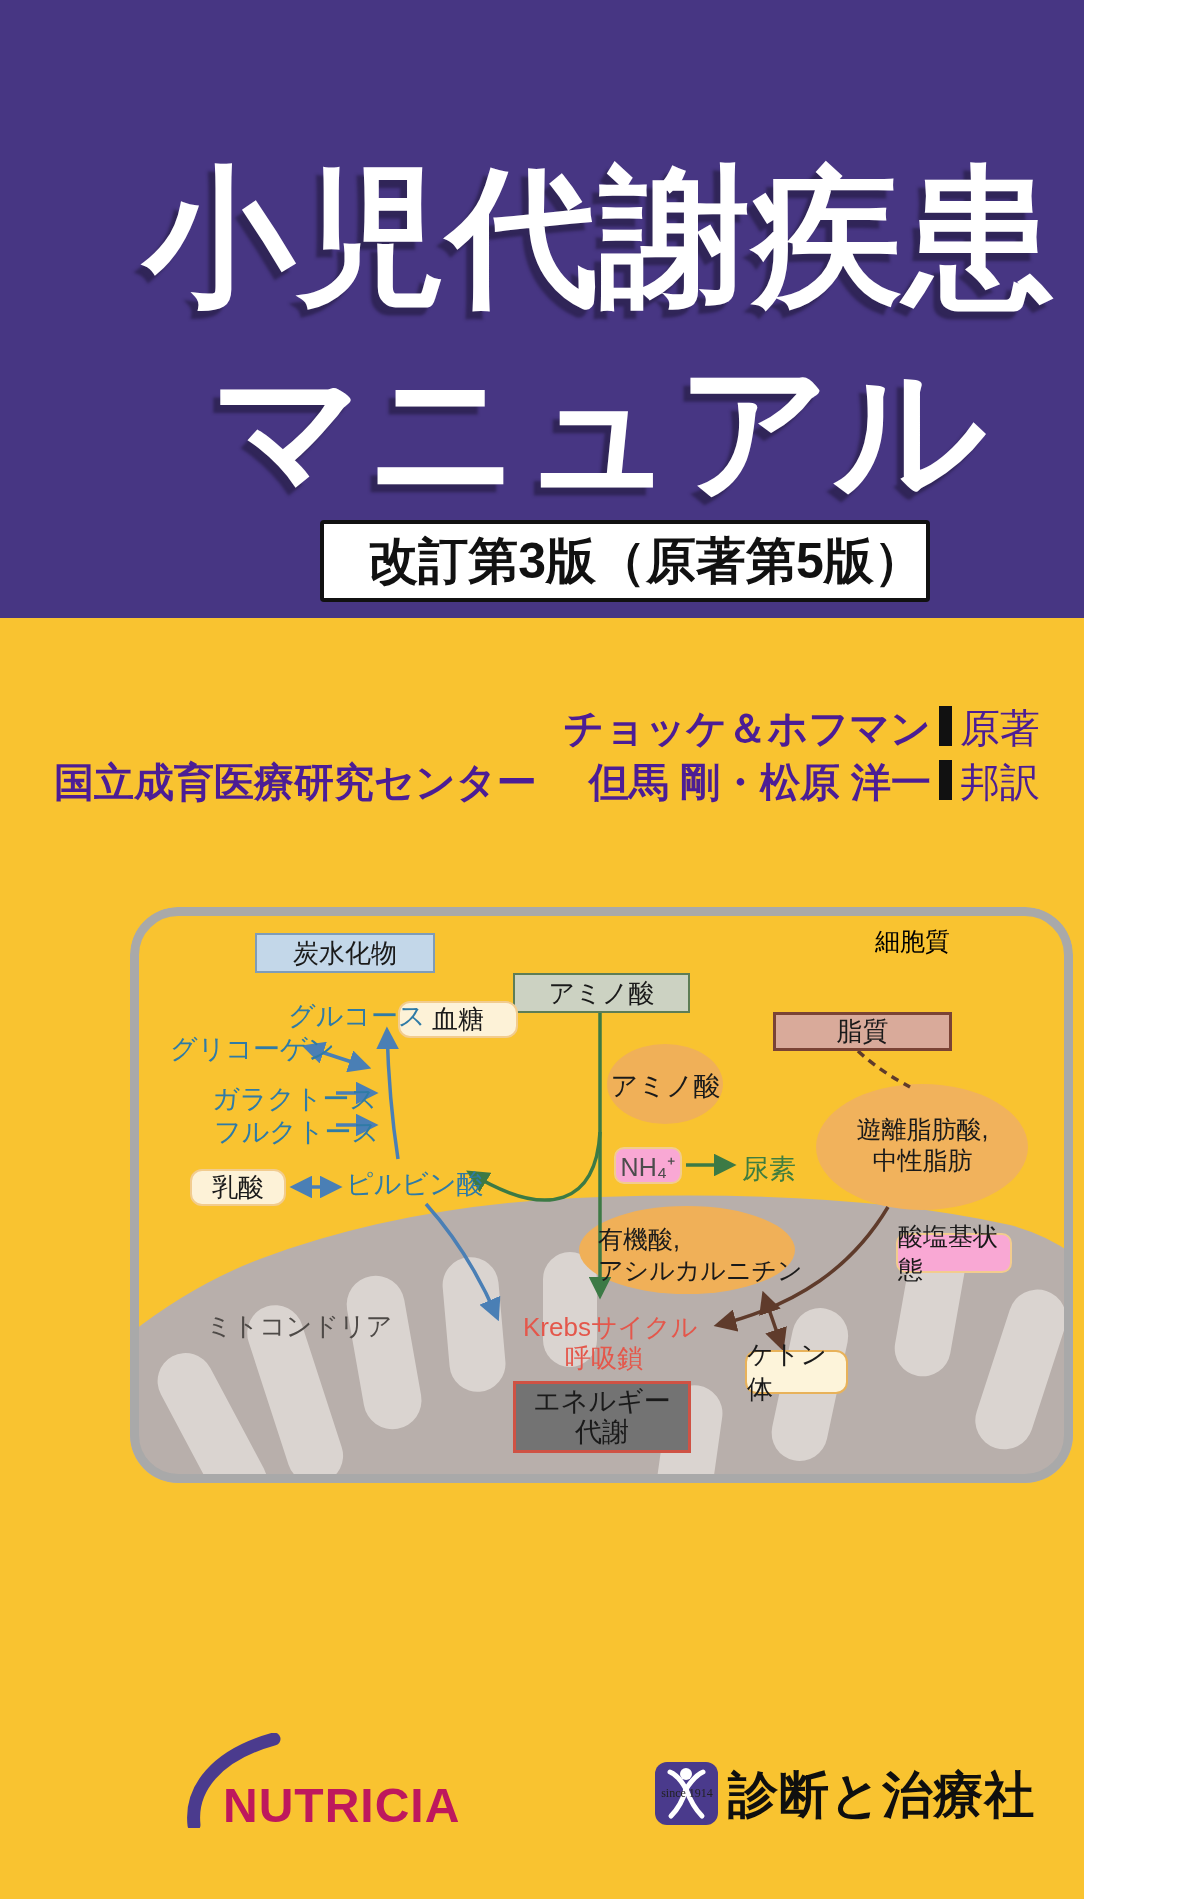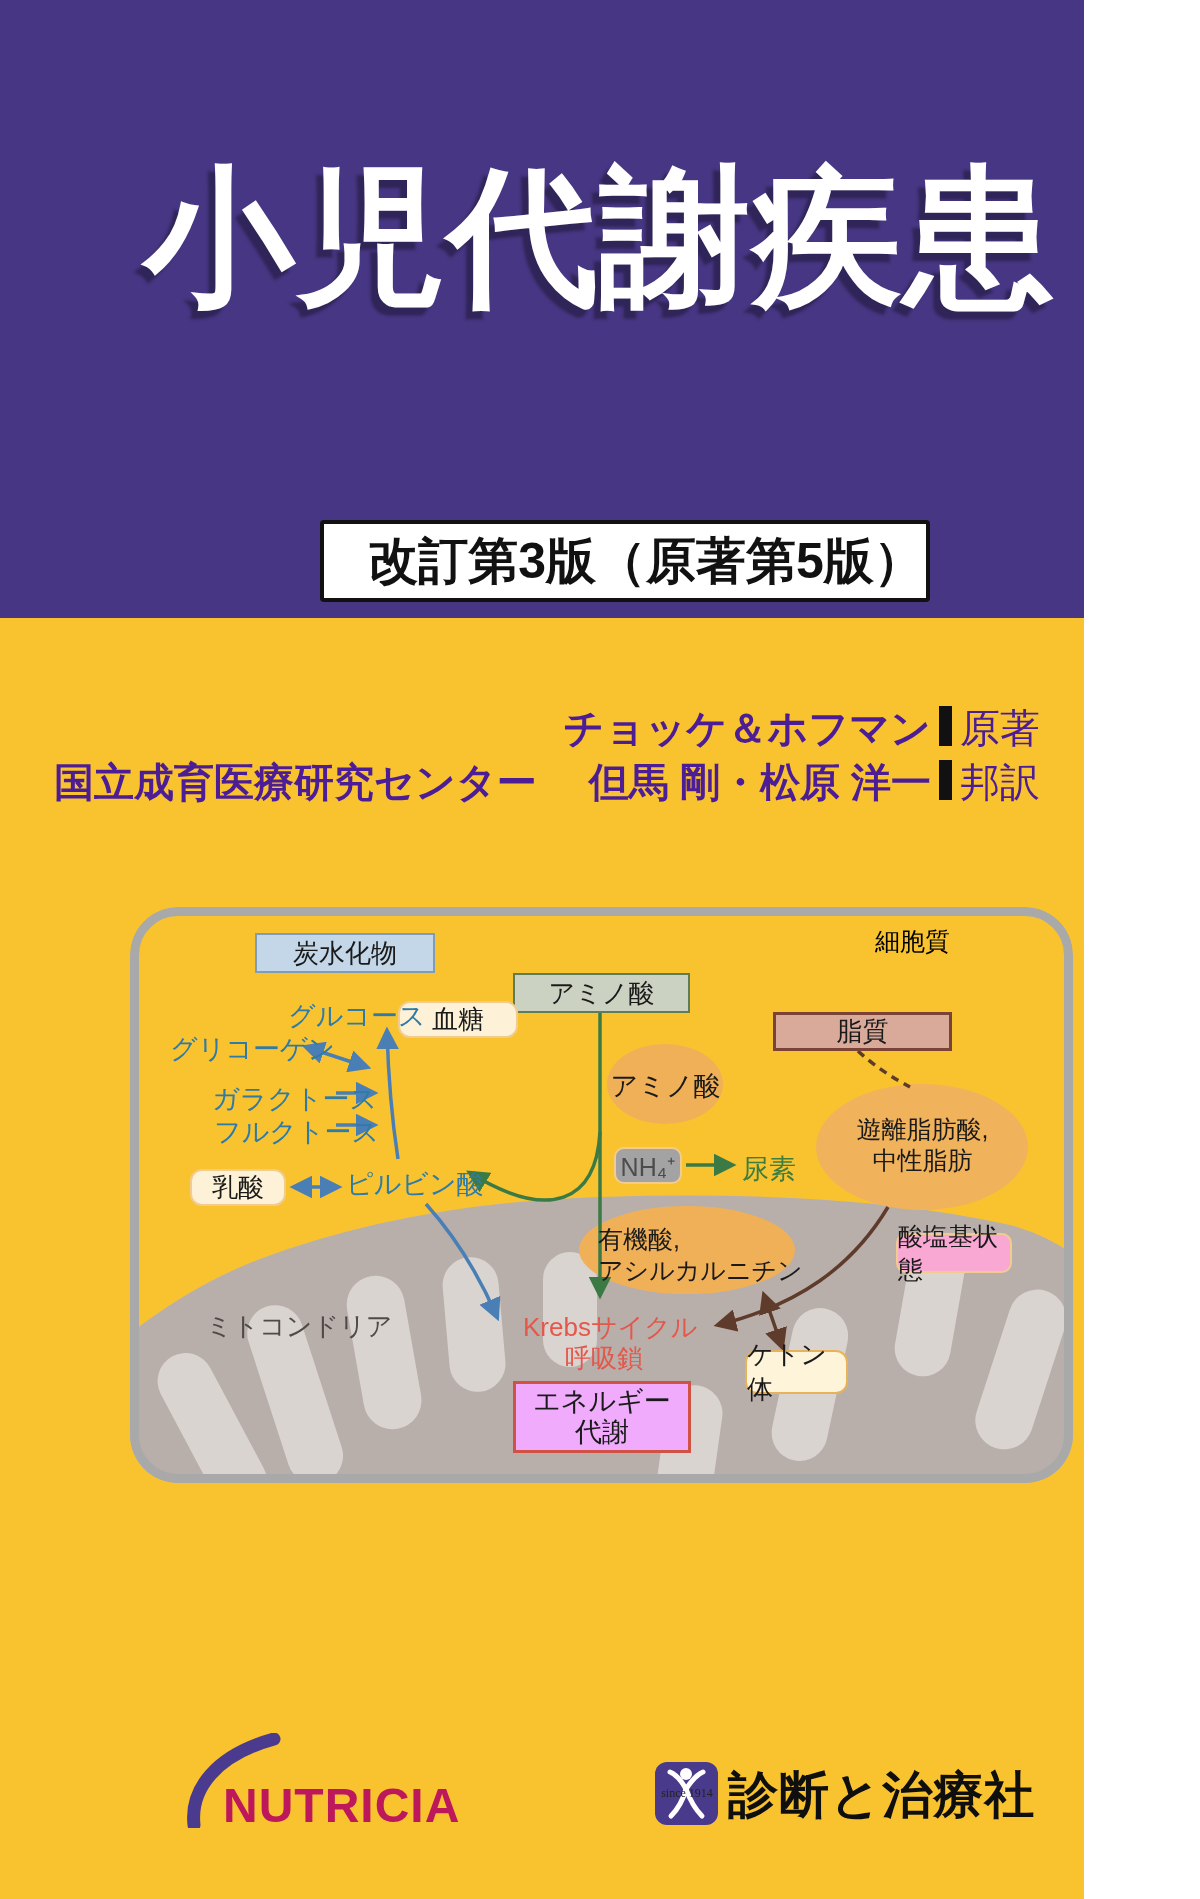--- a/index.html
+++ b/index.html
@@ -29,24 +29,24 @@
   .diagram{position:absolute;left:130px;top:907px;width:943px;height:576px;border-radius:48px;overflow:hidden;}
   .diagram-border{position:absolute;inset:0;border:9px solid #a9a9a9;border-radius:48px;z-index:6;pointer-events:none;}
   .diagram svg.layer{position:absolute;left:0;top:0;z-index:1;}
   .dg{position:absolute;z-index:3;}
   .box{display:flex;align-items:center;justify-content:center;font-size:26px;color:#1a1a1a;box-sizing:border-box;}
   .box-carb{left:125px;top:26px;width:180px;height:40px;background:#c3d7e9;border:2px solid #7f9cb8;}
   .box-amino{left:383px;top:66px;width:177px;height:40px;background:#ccd2c2;border:2px solid #5e7d55;}
   .box-lipid{left:643px;top:105px;width:179px;height:39px;background:#d9aa9a;border:3px solid #7a4335;}
   .box-blood{left:268px;top:94px;width:120px;height:37px;background:#fdf2d7;border:2px solid #f2cc8e;border-radius:12px;}
   .box-lactate{left:60px;top:262px;width:96px;height:37px;background:#fdf2d7;border:2px solid #f2cc8e;border-radius:12px;}
-  .box-nh4{left:484px;top:240px;width:68px;height:37px;background:#a3a3a3;border:2px solid #f2cc8e;border-radius:10px;font-size:25px;color:#4c4c4c;text-align:center;}
+  .box-nh4{left:484px;top:240px;width:68px;height:37px;background:#f9a8d4;border:2px solid #f2cc8e;border-radius:10px;font-size:25px;color:#4c4c4c;text-align:center;}
   .box-acidbase{left:766px;top:326px;width:116px;height:40px;background:#f9a8d4;border:2px solid #f2cc8e;border-radius:10px;font-size:25px;}
   .box-ketone{left:615px;top:443px;width:103px;height:44px;background:#fdf4da;border:2px solid #e8b25a;border-radius:12px;}
-  .box-energy{left:383px;top:474px;width:178px;height:72px;background:#f0abfc;border:3px solid #cf5244;flex-direction:column;line-height:1.15;font-size:27px;}
+  .box-energy{left:383px;top:474px;width:178px;height:72px;background:#737373;border:3px solid #cf5244;flex-direction:column;line-height:1.15;font-size:27px;}
   .lbl{position:absolute;z-index:3;white-space:nowrap;font-size:27px;}
   .sugar{color:#2f7ba6;}
   .lbl-cytosol{left:745px;top:18px;color:#000000;font-size:25px;}
   .lbl-mito{left:76px;top:402px;color:#4e4a47;font-size:26px;}
   .lbl-glucose{left:158px;top:91px;}
   .lbl-glycogen{left:40px;top:124px;}
   .lbl-galactose{left:82px;top:174px;}
   .lbl-fructose{left:84px;top:207px;}
   .lbl-pyruvate{left:216px;top:259px;}
   .lbl-urea{left:612px;top:244px;color:#3f7d3f;}
@@ -62,20 +62,21 @@
   .pub-since{position:absolute;left:648px;top:1786px;width:78px;text-align:center;font-size:12px;color:#222;z-index:3;font-family:"Liberation Serif", serif;}
   .pub-name{position:absolute;left:728px;top:1762px;font-size:50px;font-weight:700;color:#0f0f0f;letter-spacing:1px;}
 </style>
 </head>
 <body>
 
 <div class="cover">
 
   <div class="top-panel">
     <div class="title-line l1">小児代謝疾患</div>
+    <div class="title-line l2">マニュアル</div>
     <div class="edition-badge">改訂第3版（原著第5版）</div>
   </div>
 
   <div class="author-row row1">
     <span>チョッケ＆ホフマン</span><span class="bar"></span><span class="light">原著</span>
   </div>
   <div class="author-row row2-left">国立成育医療研究センター</div>
   <div class="author-row row2-right">
     <span>但馬 剛・松原 洋一</span><span class="bar"></span><span class="light">邦訳</span>
   </div>

